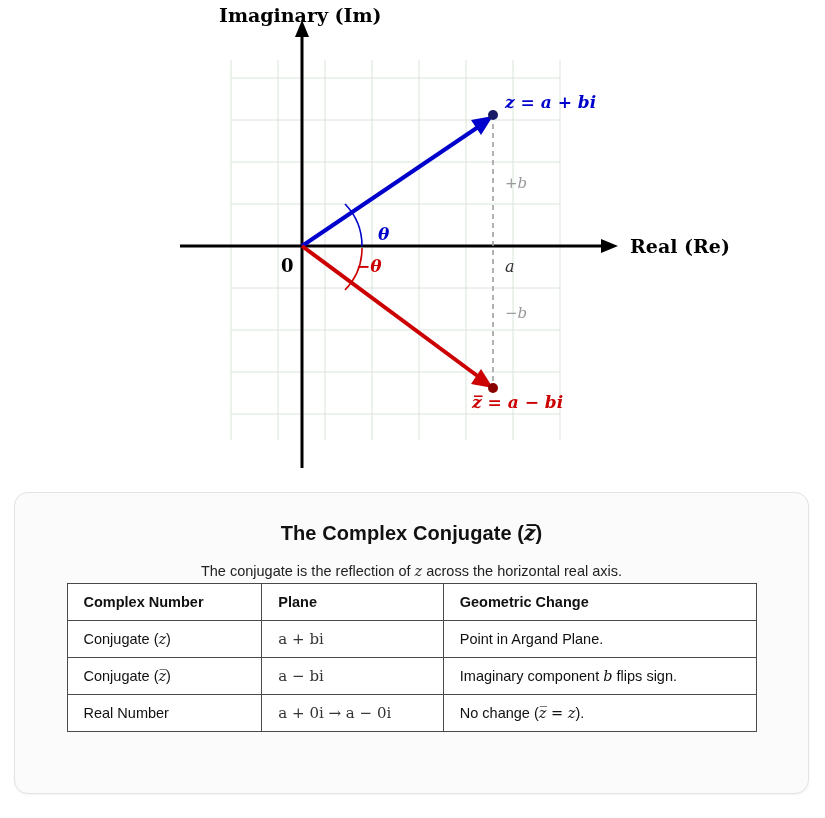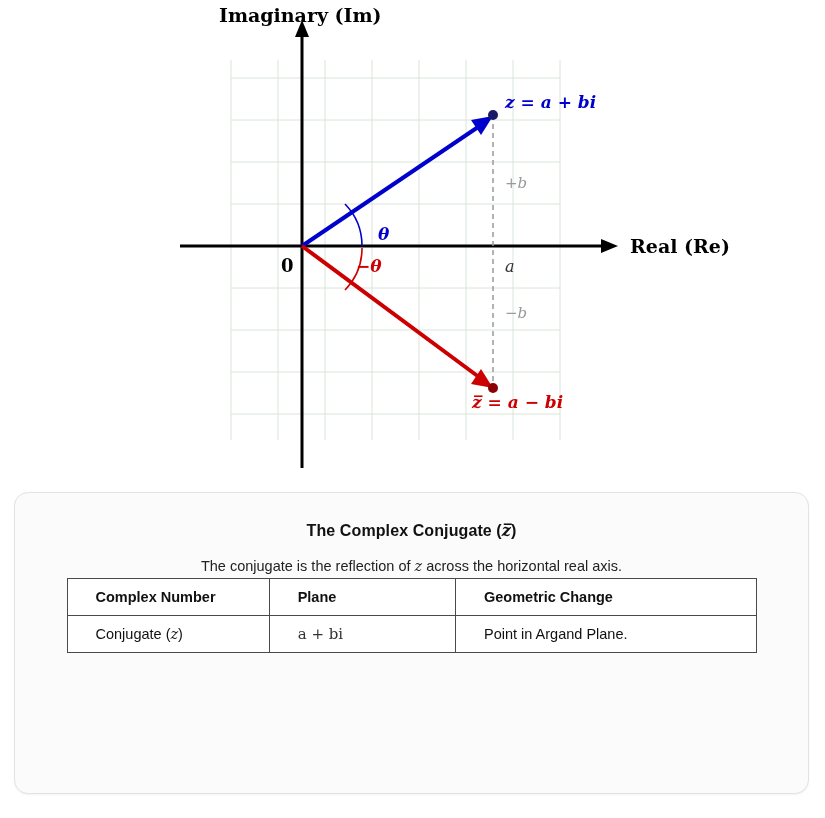--- a/index.html
+++ b/index.html
@@ -49,21 +49,21 @@
     box-sizing: border-box;
     background: #fbfbfb;
     border: 1px solid #e3e3e3;
     border-radius: 14px;
     box-shadow: 0 1px 2px rgba(0,0,0,0.05);
     padding: 20px 28px 22px 28px;
   }
 
   .card-title {
     text-align: center;
-    font-size: 16px;
+    font-size: 20px;
     font-weight: bold;
     color: #111111;
     margin: 8px 0 0 0;
     letter-spacing: 0.1px;
   }
   .card-title .mathspan {
     font-family: "DejaVu Serif", serif;
     font-style: italic;
     font-weight: bold;
   }
@@ -81,21 +81,21 @@
 
   table.conj-table {
     margin: 0 auto;
     border-collapse: collapse;
     width: 690px;
     background: #ffffff;
   }
   table.conj-table th,
   table.conj-table td {
     border: 1px solid #4a4a4a;
-    padding: 7px 28px;
+    padding: 7px 16px;
     font-size: 14.5px;
     text-align: left;
     vertical-align: middle;
     height: 22px;
   }
   table.conj-table th {
     font-weight: bold;
     color: #111111;
   }
   table.conj-table td.col-form {
@@ -191,17 +191,27 @@
           <th class="col2">Plane</th>
           <th class="col3">Geometric Change</th>
         </tr>
       </thead>
       <tbody>
         <tr>
           <td><span>Conjugate (</span><span class="mi">z</span><span>)</span></td>
           <td class="col-form">a + bi</td>
           <td><span>Point in Argand Plane.</span><span class="mi"></span><span></span></td>
         </tr>
+        <tr>
+          <td><span>Conjugate (</span><span class="mi">z̅</span><span>)</span></td>
+          <td class="col-form">a − bi</td>
+          <td><span>Imaginary component </span><span class="mi">b</span><span> flips sign.</span></td>
+        </tr>
+        <tr>
+          <td><span>Real Number</span><span class="mi"></span><span></span></td>
+          <td class="col-form">a + 0i → a − 0i</td>
+          <td><span>No change (</span><span class="mi">z̅ = z</span><span>).</span></td>
+        </tr>
       </tbody>
     </table>
   </div>
 
 </div>
 
 </body></html>

